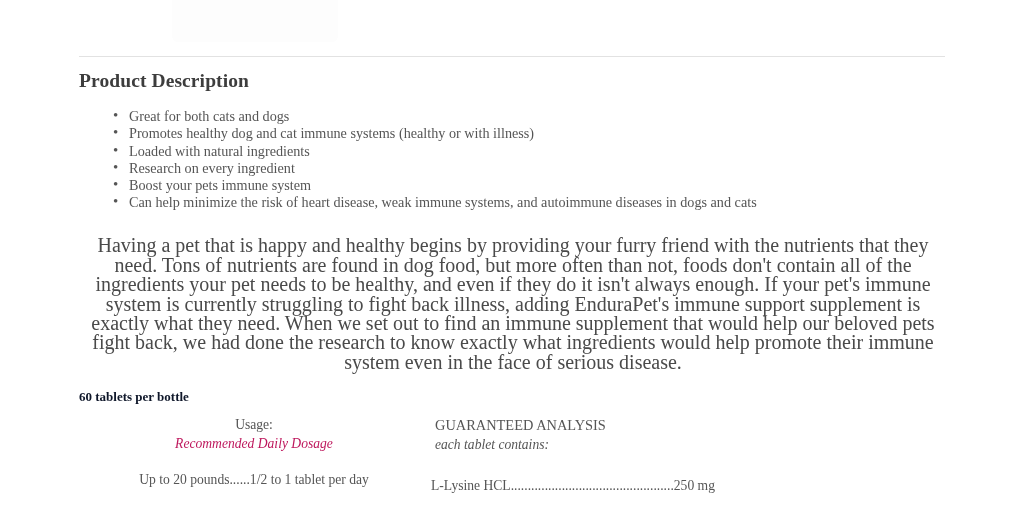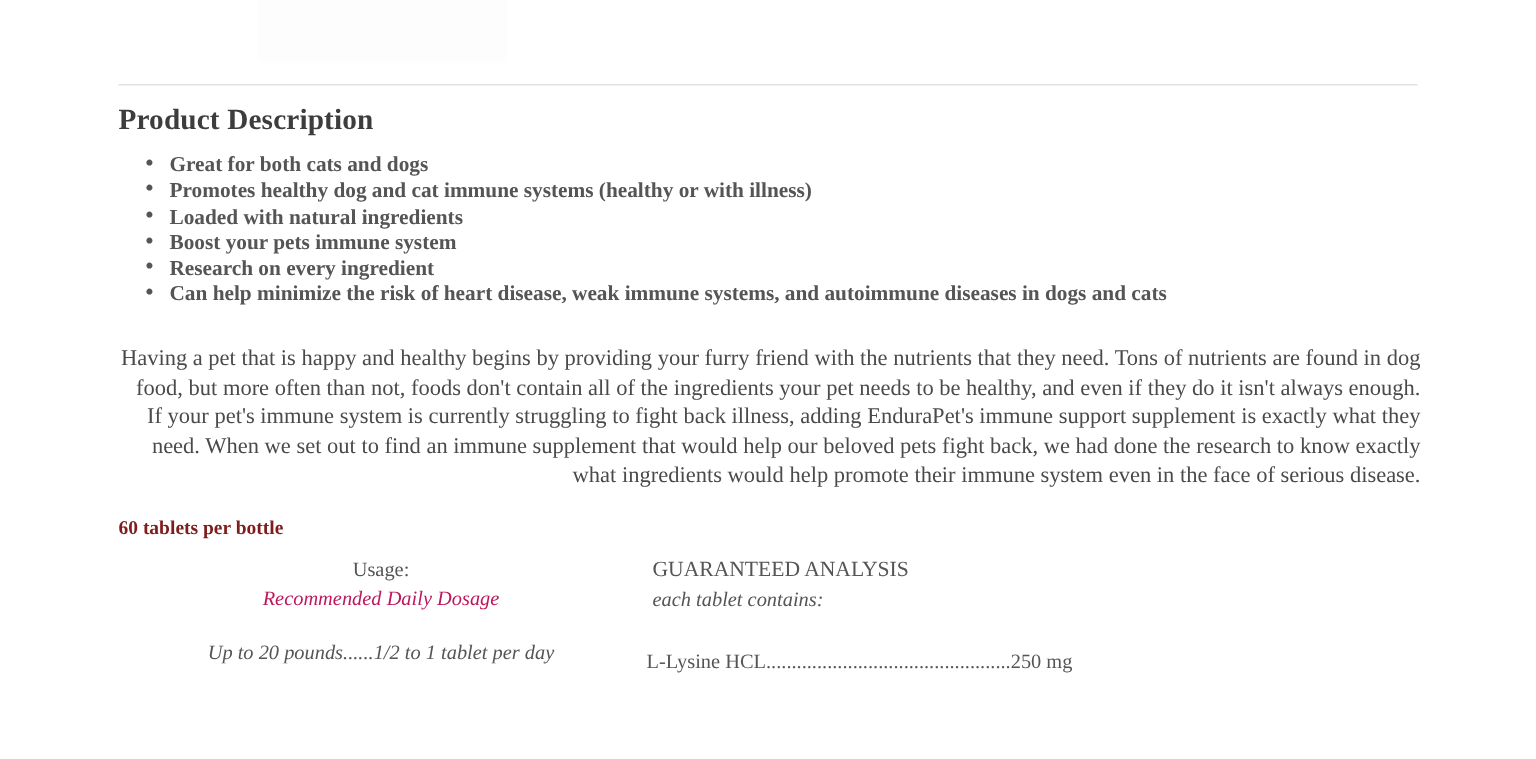--- a/index.html
+++ b/index.html
@@ -58,55 +58,54 @@
   h2.section-title {
     font-family: "Liberation Serif", serif;
     font-size: 19.5px;
     font-weight: bold;
     color: #3d3d3d;
     margin: 0 0 10px 0;
     letter-spacing: .1px;
   }
 
   ul.features {
-    margin: 0;
+    margin: 16px;
     padding: 0 0 0 18px;
     list-style: none;
-    font-weight: bold;
   }
   ul.features li {
     position: relative;
     font-size: 14.2px;
     line-height: 16.8px;
     color: #555555;
     padding-left: 16px;
     margin-bottom: 0.5px;
   }
   ul.features li::before {
     content: "•";
     position: absolute;
     left: 0;
     top: -1px;
     font-size: 15px;
     color: #555;
   }
 
   p.body-copy {
-    font-size: 15px;
+    font-size: 20px;
     line-height: 19.4px;
     color: #4a4a4a;
     margin: 25px 0 0 0;
     width: 868px;
-    text-align: right;
+    text-align: center;
   }
 
   p.tablets {
     font-size: 13px;
     font-weight: bold;
-    color: #7f1d1d;
+    color: #0f172a;
     margin: 17px 0 0 0;
   }
 
   h3.discount-title {
     font-family: "Liberation Sans", sans-serif;
     font-size: 19px;
     font-weight: bold;
     color: #f5a623;
     letter-spacing: .2px;
     margin: 14px 0 0 0;
@@ -139,21 +138,20 @@
     margin: 0;
   }
   .usage-sub {
     font-size: 13.6px;
     font-style: italic;
     color: #be185d;
     margin: 3px 0 0 0;
   }
   .dose-line {
     font-size: 13.6px;
-    font-style: italic;
     color: #555;
     margin: 20px 0 0 0;
   }
 
   .ga-title {
     font-size: 14.4px;
     color: #555;
     margin: 0 0 0 4px;
   }
   .ga-sub {
@@ -182,22 +180,22 @@
   <div class="divider"></div>
 
   <div class="content">
 
     <h2 class="section-title">Product Description</h2>
 
     <ul class="features">
       <li>Great for both cats and dogs</li>
       <li>Promotes healthy dog and cat immune systems (healthy or with illness)</li>
       <li>Loaded with natural ingredients</li>
+      <li>Research on every ingredient</li>
       <li>Boost your pets immune system</li>
-      <li>Research on every ingredient</li>
       <li>Can help minimize the risk of heart disease, weak immune systems, and autoimmune diseases in dogs and cats</li>
     </ul>
 
     <p class="body-copy">Having a pet that is happy and healthy begins by providing your furry friend with the nutrients that they need. Tons of nutrients are found in dog food, but more often than not, foods don't contain all of the ingredients your pet needs to be healthy, and even if they do it isn't always enough. If your pet's immune system is currently struggling to fight back illness, adding EnduraPet's immune support supplement is exactly what they need. When we set out to find an immune supplement that would help our beloved pets fight back, we had done the research to know exactly what ingredients would help promote their immune system even in the face of serious disease.</p>
 
     <p class="tablets">60 tablets per bottle</p>
 
 
     <div class="two-col">
       <div class="col-left">

